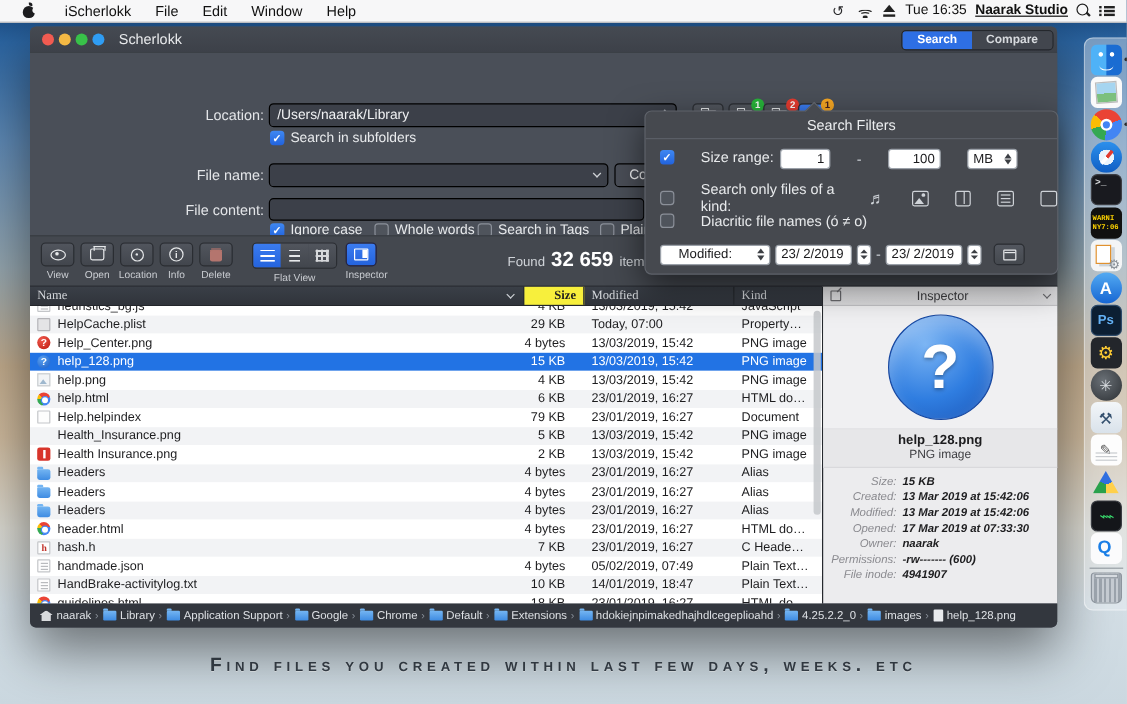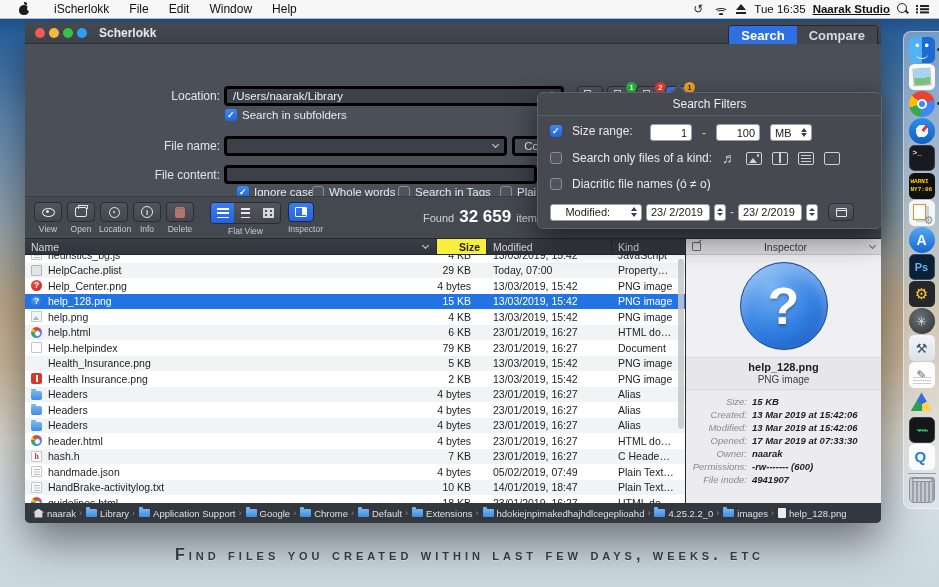--- a/index.html
+++ b/index.html
@@ -35,28 +35,28 @@
   .mb-time{font-size:11.5px;}
   .mb-user{font-weight:bold;font-size:11.5px;text-decoration:underline;}
   
   .window{position:absolute;left:25px;top:22px;width:856px;height:501px;background:#4a4f58;border-radius:5px;box-shadow:0 18px 45px rgba(0,0,0,.5);z-index:10;}
   .titlebar{position:absolute;left:0;top:0;width:100%;height:22px;background:linear-gradient(#454a52,#3d4149);border-radius:5px 5px 0 0;border-bottom:1px solid #2d3036;}
   .tl{position:absolute;top:6px;width:10px;height:10px;border-radius:50%;}
   .tl.red{left:10px;background:#f15b51;}
   .tl.yellow{left:24px;background:#f4b944;}
   .tl.green{left:38px;background:#38c149;}
   .tl.blue{left:52px;background:#2f9df4;}
-  .win-title{position:absolute;left:74px;top:4px;font-size:12px;font-weight:bold;color:#e8eaec;}
+  .win-title{position:absolute;left:74px;top:4px;font-size:12px;font-weight:normal;color:#e8eaec;}
   .mode-tabs{position:absolute;right:3px;top:3px;display:flex;border-radius:4px;overflow:hidden;border:1px solid #24272c;}
-  .mode-tab{padding:2px 12px;font-size:13px;font-weight:bold;color:#d7dade;background:#42464e;}
+  .mode-tab{padding:2px 12px;font-size:10px;font-weight:bold;color:#d7dade;background:#42464e;}
   .mode-tab.active{background:#2e6fe4;color:#fff;}
   
   .form{position:absolute;left:0;top:22px;width:100%;height:174px;background:#4a4f58;color:#e8eaec;font-size:12px;}
   .flabel{position:absolute;text-align:right;color:#e3e5e8;}
-  .darkfield{position:absolute;background:#3c4049;border:3px solid #000000;border-radius:4px;color:#f0f1f3;font-size:11.5px;display:flex;align-items:center;padding:0 6px;}
+  .darkfield{position:absolute;background:#3c4049;border:1px solid #000000;border-radius:4px;color:#f0f1f3;font-size:11.5px;display:flex;align-items:center;padding:0 6px;}
   .stepper{margin-left:auto;display:flex;flex-direction:column;gap:2px;align-items:center;}
   .stepper i{width:0;height:0;border-left:3.5px solid transparent;border-right:3.5px solid transparent;}
   .stepper i.up{border-bottom:4px solid #cfd2d6;}
   .stepper i.dn{border-top:4px solid #cfd2d6;}
   .chev{display:inline-block;width:5px;height:5px;border-right:1.6px solid #cfd2d6;border-bottom:1.6px solid #cfd2d6;transform:rotate(45deg);}
   .locbtn{position:absolute;top:42px;width:26px;height:20px;background:linear-gradient(#53575f,#45494f);border:1px solid #2b2e33;border-radius:4px;display:flex;align-items:center;justify-content:center;}
   .locbtn.blue{background:linear-gradient(#3b7cf0,#2463dd);}
   .badge{position:absolute;top:-5px;right:-5px;min-width:11px;height:11px;border-radius:6px;font-size:8px;font-weight:bold;color:#fff;display:flex;align-items:center;justify-content:center;padding:0 2px;}
   .badge.green{background:#27b43a;}
   .badge.red{background:#e33b30;}
@@ -95,37 +95,37 @@
   .inspbtn{position:absolute;left:263px;top:5px;text-align:center;}
   .inspbtn .box{width:26px;height:20px;background:linear-gradient(#3b7cf0,#2463dd);border:1px solid #224;border-radius:4px;display:flex;align-items:center;justify-content:center;}
   .sidebaric{width:12px;height:10px;border:1.4px solid #fff;border-radius:1px;position:relative;}
   .sidebaric::after{content:"";position:absolute;right:0;top:0;width:4px;height:7.2px;background:#fff;}
   .found{position:absolute;left:398px;top:10px;color:#cfd3d8;font-size:11px;display:flex;align-items:baseline;gap:5px;white-space:nowrap;}
   .found b{font-size:17px;color:#fff;font-weight:bold;}
   
   .popover{position:absolute;left:512px;top:70px;width:345px;height:137px;background:#46494f;border:1px solid #606principal670;border:1px solid #5e626a;border-radius:6px;box-shadow:0 10px 28px rgba(0,0,0,.55);z-index:30;color:#e8eaec;font-size:12px;}
   .popover .arrow{position:absolute;left:135px;top:-6px;width:11px;height:11px;background:#46494f;border-left:1px solid #5e626a;border-top:1px solid #5e626a;transform:rotate(45deg);}
   .pop-title{text-align:center;font-size:12px;color:#eceef0;padding:4px 0 4px;border-bottom:1px solid #5a5e66;}
-  .prow{position:absolute;left:12px;display:flex;align-items:center;gap:10px;}
+  .prow{position:absolute;left:12px;display:flex;align-items:center;gap:22px;}
   .wfield{background:#fff;border:1px solid #9aa0a8;border-radius:3px;color:#1b1b1d;font-size:11px;display:flex;align-items:center;padding:0 4px;height:17px;}
   .wstep{width:12px;height:17px;background:#fff;border:1px solid #9aa0a8;border-radius:3px;display:flex;flex-direction:column;align-items:center;justify-content:center;gap:1.5px;}
   .wstep i{width:0;height:0;border-left:3px solid transparent;border-right:3px solid transparent;}
   .wstep i.up{border-bottom:3.5px solid #3c3f44;}
   .wstep i.dn{border-top:3.5px solid #3c3f44;}
   .ki{width:16px;height:13px;border:1.4px solid #cfd3d8;border-radius:2px;position:relative;display:inline-block;}
   .ki.img::before{content:"";position:absolute;left:1.5px;bottom:1px;border-left:4px solid transparent;border-right:4px solid transparent;border-bottom:5px solid #cfd3d8;}
   .ki.img::after{content:"";position:absolute;right:2px;top:1.5px;width:2.5px;height:2.5px;border-radius:50%;background:#cfd3d8;}
   .ki.movie::before{content:"";position:absolute;left:6.2px;top:0;width:1.4px;height:10.4px;background:#cfd3d8;}
   .ki.txt::before{content:"";position:absolute;left:2px;right:2px;top:2px;height:1.3px;background:#cfd3d8;box-shadow:0 3px 0 #cfd3d8,0 6px 0 #cfd3d8;}
   .music{font-size:14px;color:#cfd3d8;line-height:13px;}
   .calbtn{width:26px;height:18px;background:linear-gradient(#53575f,#45494f);border:1px solid #2b2e33;border-radius:4px;display:flex;align-items:center;justify-content:center;}
   .calic{width:11px;height:9px;border:1.3px solid #e6e8ea;border-radius:1px;position:relative;}
   .calic::before{content:"";position:absolute;left:0;top:1.5px;width:100%;height:1.2px;background:#e6e8ea;}
   
-  .thead{position:absolute;left:0;top:217px;width:720px;height:16px;background:linear-gradient(#3a3f47,#30343b);display:grid;grid-template-columns:412px 50px 125px 73px;font-size:10.5px;color:#d3d6da;border-bottom:1px solid #23262b;}
+  .thead{position:absolute;left:0;top:217px;width:720px;height:16px;background:linear-gradient(#3a3f47,#30343b);display:grid;grid-template-columns:412px 50px 125px 73px;font-size:10.5px;color:#d3d6da;border-bottom:1px solid #23262b;font-family:Liberation Serif, serif;}
   .thead .hc{display:flex;align-items:center;padding:0 6px;border-right:1px solid #262a2f;position:relative;}
   .thead .hc.size{background:#f7ef3c;color:#1e1e1e;justify-content:flex-end;font-weight:bold;}
   .thead .sortchev{position:absolute;right:8px;top:4px;width:5px;height:5px;border-right:1.5px solid #cfd3d8;border-bottom:1.5px solid #cfd3d8;transform:rotate(45deg);}
   .tbody{position:absolute;left:0;top:233px;width:660px;height:248px;background:#fff;overflow:hidden;}
   .rows{margin-top:-8px;}
   .frow{height:15.5px;display:grid;grid-template-columns:412px 50px 125px 73px;font-size:10.5px;color:#1d1d1f;background:#fff;}
   .frow:nth-child(even){background:#f2f3f5;}
   .frow.selected{background:#2273e4;color:#fff;}
   .frow .c{display:flex;align-items:center;padding:0 6px;overflow:hidden;white-space:nowrap;}
   .frow .c.size{justify-content:flex-end;padding-right:16px;}
@@ -294,21 +294,21 @@
     <div class="darkfield" style="left:199px;top:92px;width:283px;height:20px;">
       <span class="chev" style="margin-left:auto;margin-top:-3px;"></span>
     </div>
     <div class="darkfield" style="left:487px;top:92px;width:70px;height:20px;justify-content:center;background:#4a4e57;">
       <span>Contains</span>
     </div>
 
     <span class="flabel" style="left:110px;top:124px;width:85px;">File content:</span>
     <div class="darkfield" style="left:199px;top:121px;width:313px;height:19px;"></div>
 
-    <div class="cbrow" style="left:212px;top:142px;">
+    <div class="cbrow" style="left:200px;top:142px;">
       <span class="cb on"></span>
       <span>Ignore case</span>
     </div>
     <div class="cbrow" style="left:287px;top:142px;">
       <span class="cb off"></span>
       <span>Whole words</span>
     </div>
     <div class="cbrow" style="left:373px;top:142px;">
       <span class="cb off"></span>
       <span>Search in Tags</span>

